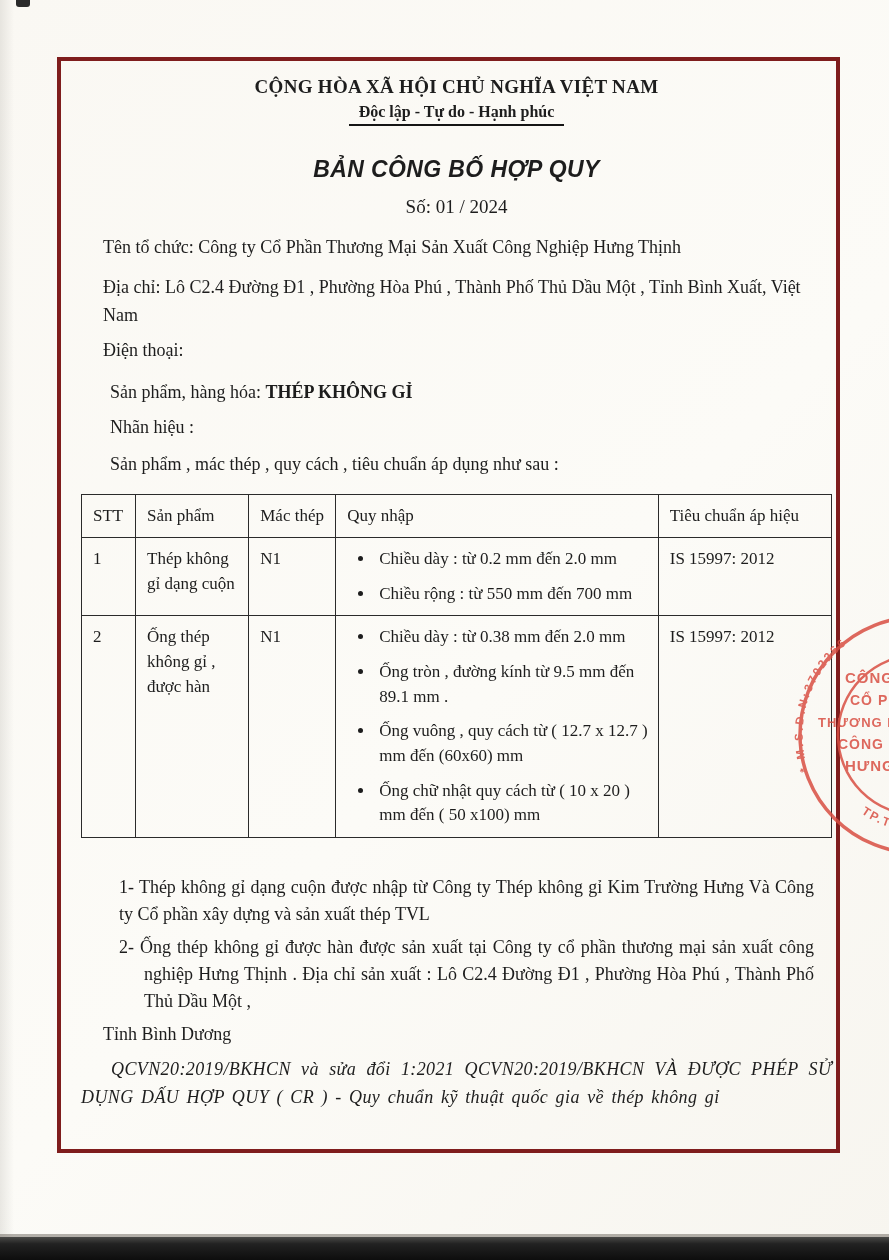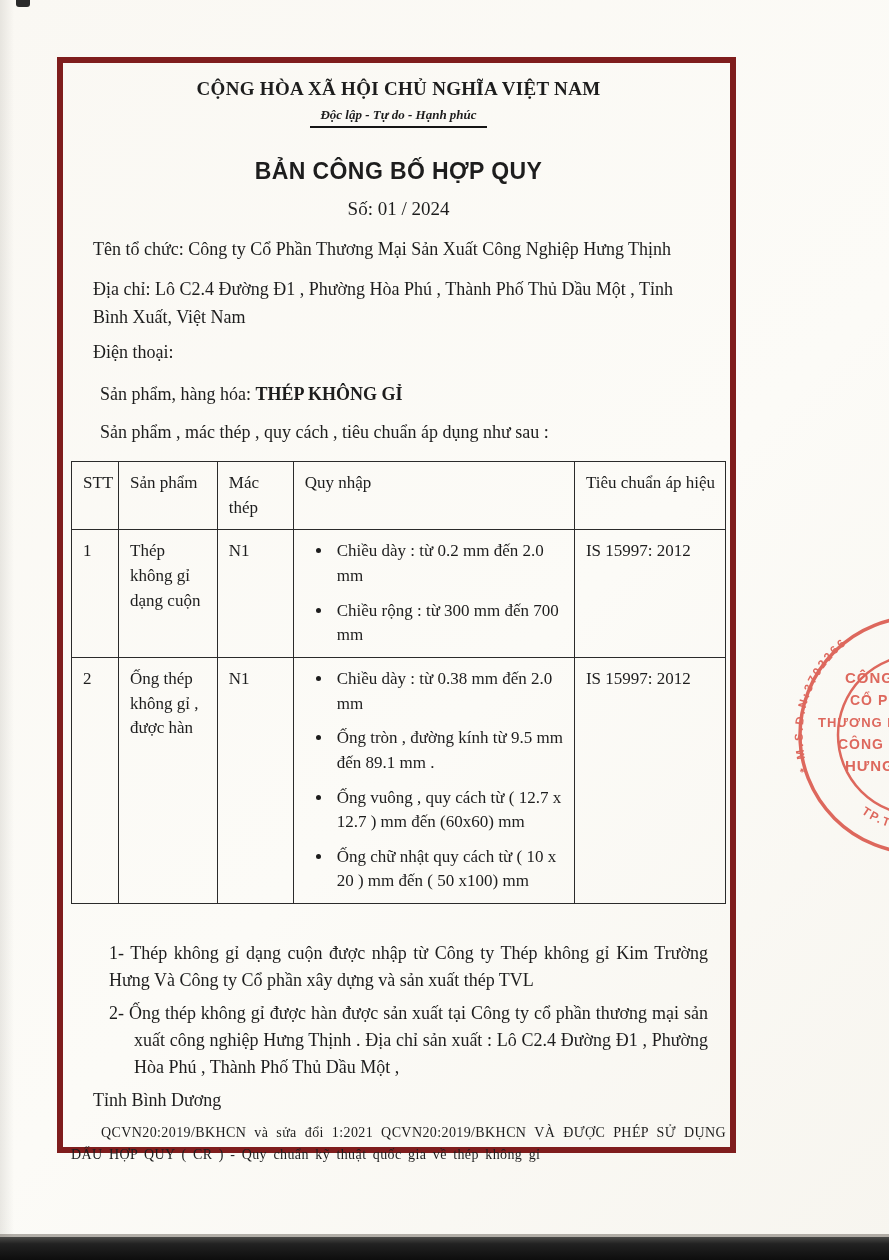--- a/index.html
+++ b/index.html
@@ -12,31 +12,31 @@
     overflow:hidden;
   }
   .left-shade{position:absolute;left:0;top:0;width:14px;height:100%;
     background:linear-gradient(90deg,rgba(60,55,45,.10),rgba(0,0,0,0));}
   .corner-mark{position:absolute;left:16px;top:0;width:14px;height:7px;background:#2a2a2a;border-radius:0 0 3px 3px;}
   .bottom-edge{position:absolute;left:0;bottom:0;width:100%;height:23px;
     background:linear-gradient(180deg,#4a4a48 0%,#222 30%,#0d0d0d 100%);}
   .bottom-edge::before{content:"";position:absolute;top:-3px;left:0;width:100%;height:3px;background:rgba(90,85,75,.45);}
 
   .frame{
-    position:absolute;left:57px;top:57px;width:679px;height:1096px;
-    border:6px solid #7f1d1d;
-    padding:15px 0 0 4px;
+    position:absolute;left:57px;top:57px;width:783px;height:1096px;
+    border:4px solid #7f1d1d;
+    padding:15px 0 0 16px;
   }
   .center{text-align:center;}
   .nat-title{font-size:19px;font-weight:bold;letter-spacing:.3px;}
   .motto-wrap{margin-top:5px;}
-  .motto{display:inline-block;font-size:13px;font-weight:bold;
-    border-bottom:2px solid #151515;padding:0 10px 3px 10px;font-style:italic;}
+  .motto{display:inline-block;font-size:16px;font-weight:bold;
+    border-bottom:2px solid #151515;padding:0 10px 3px 10px;}
   .doc-title{margin-top:30px;font-family:"Liberation Sans","DejaVu Sans",sans-serif;
-    font-size:23px;font-weight:bold;letter-spacing:.4px;}
+    font-size:23px;font-weight:bold;letter-spacing:.4px;font-style:italic;}
   .doc-no{margin-top:13px;font-size:19px;}
 
   .para{font-size:18px;line-height:1.52;margin:13px 22px 0 26px;}
   .p-org{margin-top:16px;}
   .p-phone{margin-top:8px;}
   .p-product{margin-top:15px;margin-left:33px;}
   .p-brand{margin-top:7px;margin-left:33px;}
   .p-intro{margin-top:10px;margin-left:33px;}
   .bold{font-weight:bold;}
 
@@ -65,22 +65,22 @@
   td.qc li{margin-bottom:10px;padding-left:4px;}
   td.qc li:last-child{margin-bottom:0;}
   .row2 td{padding-top:12px;}
 
   .notes{margin-top:36px;}
   .note{font-size:18px;line-height:1.5;margin:0 22px 6px 42px;text-align:justify;}
   .note.hanging{padding-left:25px;text-indent:-25px;}
   .p-province{margin-top:4px;}
   .p-conform{margin-top:8px;}
   .p-regulation{
-    margin:8px 4px 0 4px;font-size:14px;line-height:1.55;
-    text-align:justify;text-indent:30px;letter-spacing:.4px;word-spacing:2.5px;
+    margin:8px 4px 0 4px;font-size:18px;line-height:1.55;
+    text-align:justify;text-indent:30px;letter-spacing:.4px;word-spacing:2.5px;font-style:italic;
   }
 
   .stamp{position:absolute;left:788px;top:605px;width:260px;height:260px;pointer-events:none;opacity:.85;}
   .stamp text{font-family:"Liberation Sans","DejaVu Sans",sans-serif;font-weight:bold;}
 </style>
 </head>
 <body>
 
 <div class="left-shade"></div>
 <div class="corner-mark"></div>
@@ -94,20 +94,21 @@
 
   <div class="center doc-title">BẢN CÔNG BỐ HỢP QUY</div>
   <div class="center doc-no">Số: 01 / 2024</div>
 
   <div class="para p-org">Tên tổ chức: Công ty Cổ Phần Thương Mại Sản Xuất Công Nghiệp Hưng Thịnh</div>
   <div class="para">Địa chỉ: Lô C2.4 Đường Đ1 , Phường Hòa Phú , Thành Phố Thủ Dầu Một , Tỉnh Bình Xuất, Việt Nam</div>
   <div class="para p-phone">Điện thoại:</div>
   <div class="para p-product">
     <span>Sản phẩm, hàng hóa: </span><span class="bold">THÉP KHÔNG GỈ</span>
   </div>
+  <div class="para p-brand">Nhãn hiệu :</div>
   <div class="para p-intro">Sản phẩm , mác thép , quy cách , tiêu chuẩn áp dụng như sau :</div>
 
   <table class="products">
     <colgroup>
       <col class="c-stt">
         <col class="c-sp">
         <col class="c-mt">
         <col class="c-qc">
         <col class="c-tc">
     </colgroup>
@@ -121,21 +122,21 @@
       </tr>
     </thead>
     <tbody>
       <tr>
         <td class="stt">1</td>
         <td class="sp">Thép không gỉ dạng cuộn</td>
         <td class="mt">N1</td>
         <td class="qc">
           <ul>
             <li>Chiều dày : từ 0.2 mm đến 2.0 mm</li>
-            <li>Chiều rộng : từ 300 mm đến 700 mm</li>
+            <li>Chiều rộng : từ 550 mm đến 700 mm</li>
           </ul>
         </td>
         <td>IS 15997: 2012</td>
       </tr>
       <tr class="row2">
         <td class="stt">2</td>
         <td class="sp">Ống thép không gỉ , được hàn</td>
         <td class="mt">N1</td>
         <td class="qc">
           <ul>

